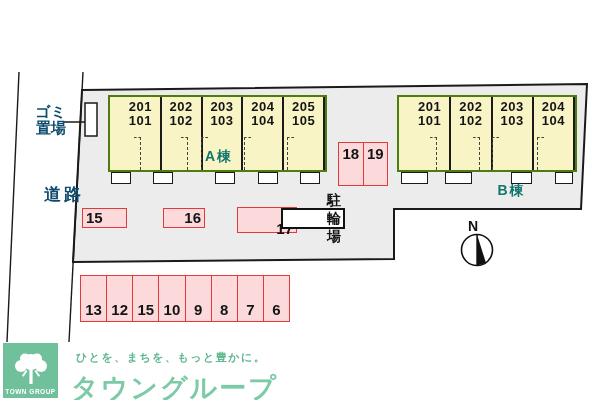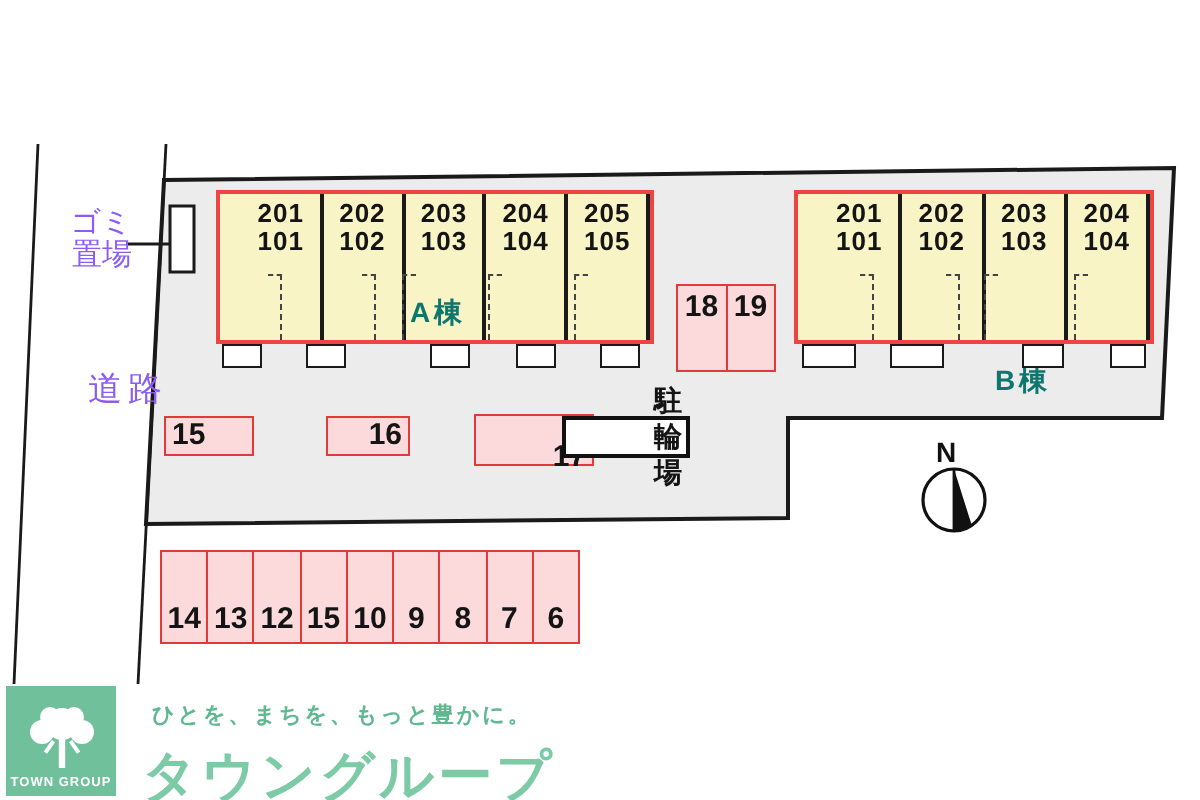--- a/index.html
+++ b/index.html
@@ -3,21 +3,21 @@
 <meta charset="utf-8">
 <style>
   html,body{margin:0;padding:0;background:#fff;}
   #stage{
     position:relative;width:600px;height:400px;background:#ffffff;overflow:hidden;
     font-family:"Liberation Sans","DejaVu Sans",sans-serif;color:#111;
   }
   #stage .abs{position:absolute;}
   
   .building{
-    position:absolute;background:#f8f4c6;border:2px solid #ef4444;
+    position:absolute;background:#f8f4c6;border:2px solid #4d7c0f;
     display:flex;box-sizing:border-box;padding-left:11px;
   }
   .unit{
     flex:1;border-right:2px solid #1a1a1a;box-sizing:border-box;
     display:flex;flex-direction:column;align-items:center;
   }
   .unit:last-child{border-right:none;}
   .unit-num{
     margin-top:3px;text-align:center;font-size:13px;line-height:13.5px;
     font-weight:600;letter-spacing:0.5px;color:#141414;
@@ -40,21 +40,21 @@
     display:flex;align-items:flex-end;justify-content:center;
     font-size:15px;font-weight:600;padding-bottom:3px;color:#141414;
   }
   .pcell:last-child{border-right:none;}
   .pcell-top{align-items:flex-start;padding-bottom:0;padding-top:2px;}
   .bike{
     position:absolute;background:#ffffff;border:2px solid #111;box-sizing:border-box;
     font-size:14px;font-weight:700;display:flex;align-items:center;justify-content:center;
     letter-spacing:1px;color:#141414;
   }
-  .maplabel{position:absolute;color:#8b5cf6;font-weight:400;}
+  .maplabel{position:absolute;color:#0c4a6e;font-weight:700;}
   
   .logo-square{
     position:absolute;left:3px;top:343px;width:55px;height:55px;background:#70c09c;
     display:flex;flex-direction:column;align-items:center;justify-content:flex-end;
   }
   .logo-caption{font-size:6.5px;font-weight:700;color:#ffffff;letter-spacing:0.5px;margin-bottom:3px;}
   .tagline{position:absolute;left:76px;top:350px;font-size:11px;color:#5fb890;letter-spacing:1.5px;font-weight:600;}
   .brand{position:absolute;left:71px;top:370px;font-size:27px;color:#7ccaa6;letter-spacing:2px;font-weight:700;}
   .nlabel{position:absolute;left:462px;top:218px;width:22px;text-align:center;font-size:14px;font-weight:700;color:#111;}
 </style>
@@ -165,21 +165,20 @@
   <div class="pbox" style="left:163px;top:208px;width:42px;height:20px;padding:0 3px;line-height:18px;text-align:right;">
     <span>16</span>
   </div>
   <div class="pbox" style="left:237px;top:207px;width:60px;height:20px;padding:12px 3px;line-height:18px;text-align:right;">
     <span>17</span>
   </div>
 
   <div class="bike" style="left:281px;top:208px;width:64px;height:21px;padding-left:44px;">駐輪場</div>
 
   <div class="pbox prow" style="left:80px;top:275px;width:210px;height:47px;">
-    <div class="pcell">14</div>
     <div class="pcell">13</div>
     <div class="pcell">12</div>
     <div class="pcell">15</div>
     <div class="pcell">10</div>
     <div class="pcell">9</div>
     <div class="pcell">8</div>
     <div class="pcell">7</div>
     <div class="pcell">6</div>
   </div>
 

